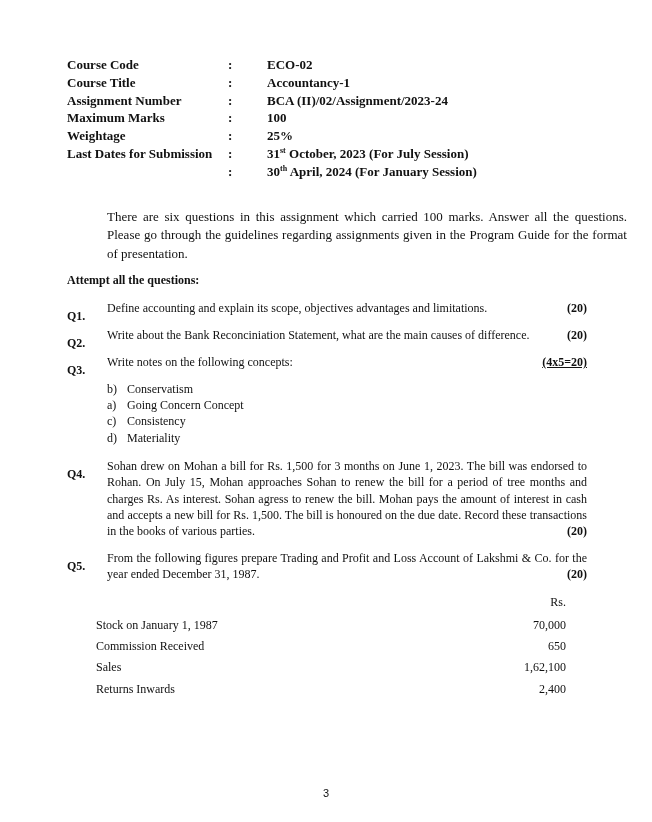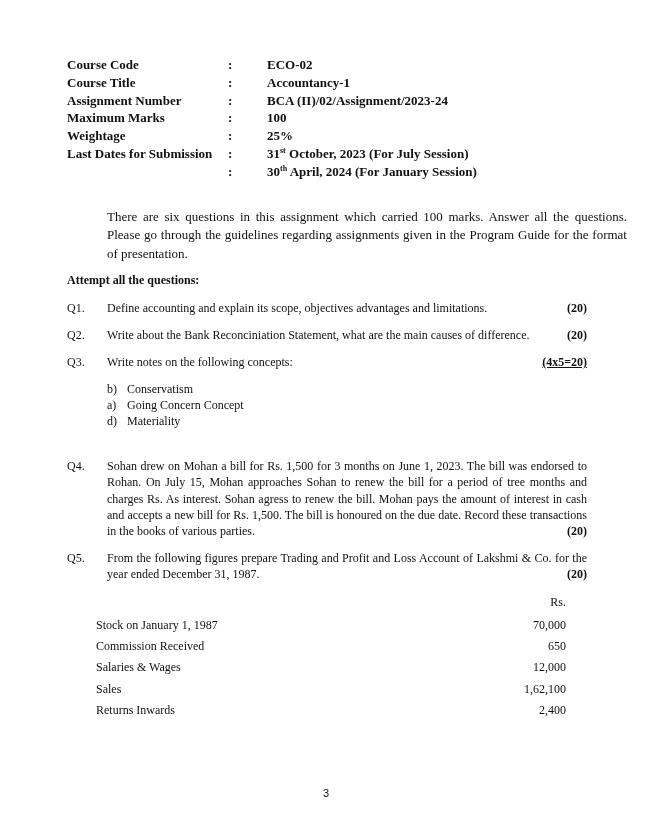--- a/index.html
+++ b/index.html
@@ -17,21 +17,21 @@
   .info-value { position: absolute; left: 200px; }
   sup { font-size: 8px; line-height: 0; vertical-align: 5px; }
 
   .intro {
     position: absolute; left: 67px; top: 208px; width: 520px;
     font-weight: normal; font-size: 13px; line-height: 18.3px; text-align: justify; margin-left: 40px;
   }
   .attempt { position: absolute; left: 67px; top: 273px; font-weight: bold; font-size: 12px; }
 
   .q { position: absolute; left: 67px; width: 520px; font-size: 12px; line-height: 16.3px; }
-  .q-num { position: absolute; left: 0; top: 0; font-weight: normal; }
+  .q-num { position: absolute; left: 0; top: 8px; font-weight: bold; }
   .q-text { margin-left: 40px; text-align: justify; }
   .q-marks { position: absolute; right: 0; font-weight: bold; }
 
   .sub-list { position: absolute; left: 107px; top: 381px; font-size: 12px; line-height: 16.2px; }
   .sub-item { white-space: nowrap; }
   .sub-letter { display: inline-block; width: 20px; }
 
   .fig { position: absolute; left: 96px; top: 595px; width: 470px; font-size: 12px; }
   .fig-head { text-align: right; height: 20px; }
   .fig-row { display: flex; justify-content: space-between; height: 21.2px; line-height: 21.2px; align-items: flex-end; }
@@ -101,20 +101,21 @@
 
   <div class="q" style="top:354px;">
     <span class="q-num">Q3.</span>
     <div class="q-text">Write notes on the following concepts:</div>
     <span class="q-marks" style="top:0;text-decoration:underline;">(4x5=20)</span>
   </div>
 
   <div class="sub-list">
     <div class="sub-item"><span class="sub-letter">b)</span><span>Conservatism</span></div>
     <div class="sub-item"><span class="sub-letter">a)</span><span>Going Concern Concept</span></div>
+    <div class="sub-item"><span class="sub-letter">c)</span><span>Consistency</span></div>
     <div class="sub-item"><span class="sub-letter">d)</span><span>Materiality</span></div>
   </div>
 
   <div class="q" style="top:458px;">
     <span class="q-num">Q4.</span>
     <div class="q-text" style="padding-right:0;">Sohan drew on Mohan a bill for Rs. 1,500 for 3 months on June 1, 2023. The bill was endorsed to Rohan. On July 15, Mohan approaches Sohan to renew the bill for a period of tree months and charges Rs. As interest. Sohan agress to renew the bill. Mohan pays the amount of interest in cash and accepts a new bill for Rs. 1,500. The bill is honoured on the due date. Record these transactions in the books of various parties.</div>
     <span class="q-marks" style="bottom:0;">(20)</span>
   </div>
 
   <div class="q" style="top:550px;">
@@ -127,24 +128,20 @@
     <div class="fig-head">Rs.</div>
     <div class="fig-row">
         <span>Stock on January 1, 1987</span>
         <span>70,000</span>
       </div>
     <div class="fig-row">
         <span>Commission Received</span>
         <span>650</span>
       </div>
     <div class="fig-row">
-        <span>Salaries &amp; Wages</span>
-        <span>12,000</span>
-      </div>
-    <div class="fig-row">
         <span>Sales</span>
         <span>1,62,100</span>
       </div>
     <div class="fig-row">
         <span>Returns Inwards</span>
         <span>2,400</span>
       </div>
   </div>
 
   <div class="page-num">3</div>

